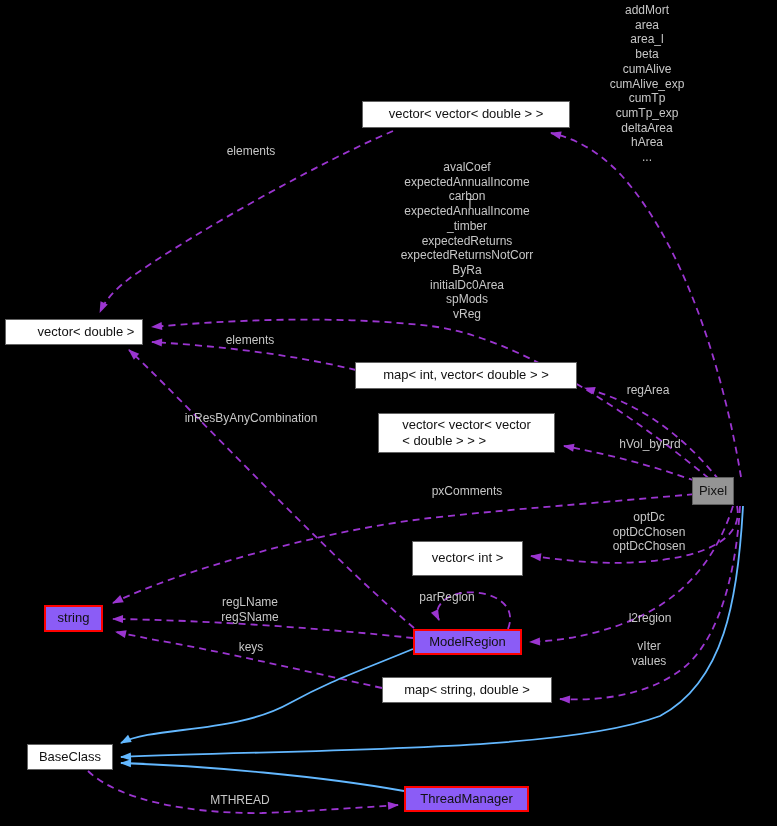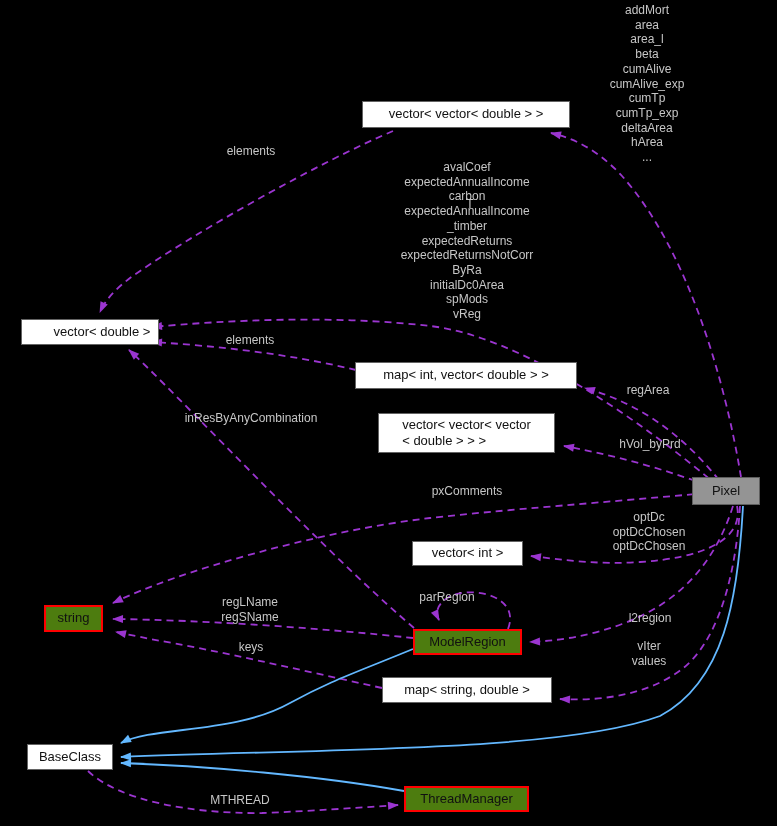--- a/index.html
+++ b/index.html
@@ -3,21 +3,21 @@
 <meta charset="utf-8">
 <style>
   html,body{margin:0;padding:0;background:#000;}
   #canvas{position:relative;width:777px;height:826px;background:#000;overflow:hidden;
           font-family:"Liberation Sans",sans-serif;}
   #edges{position:absolute;left:0;top:0;pointer-events:none;}
   .node{position:absolute;box-sizing:border-box;background:#fff;border:1px solid #636363;
         color:#111;font-size:13px;display:flex;align-items:center;justify-content:center;
         text-align:left;white-space:pre-line;line-height:1.25;}
   .node.highlight{background:#949494;border:1px solid #5e5e5e;}
-  .node.truncated{border:2px solid #ff0000;background:#4d7c0f;}
+  .node.truncated{border:2px solid #ff0000;background:#8b5cf6;}
   .elabel{position:absolute;color:#c6c6c6;font-size:12px;line-height:14.7px;
           text-align:center;transform:translateX(-50%);white-space:nowrap;}
 </style>
 </head>
 <body>
 
 <div id="canvas">
 
   <svg id="edges" width="777" height="826" viewBox="0 0 777 826">
     <defs>
@@ -48,26 +48,26 @@
     </g>
 
     <g stroke="#63b8ff" stroke-width="1.8" fill="none">
       <path d="M 413,649 C 352,674 330,681 290,703 C 235,734 154,726 121,743" marker-end="url(#ab)"></path>
       <path d="M 743,506 C 738,600 724,682 660,716 C 560,753 302,749 121,757" marker-end="url(#ab)"></path>
       <path d="M 404,791 C 320,776 207,766 121,763" marker-end="url(#ab)"></path>
     </g>
   </svg>
 
   <div class="node" style="left:362px;top:101px;width:208px;height:27px;">vector&lt; vector&lt; double &gt; &gt;</div>
-  <div class="node" style="left:21px;top:319px;width:138px;height:26px;padding-left:24px;">vector&lt; double &gt;</div>
+  <div class="node" style="left:5px;top:319px;width:138px;height:26px;padding-left:24px;">vector&lt; double &gt;</div>
   <div class="node" style="left:355px;top:362px;width:222px;height:27px;">map&lt; int, vector&lt; double &gt; &gt;</div>
   <div class="node" style="left:378px;top:413px;width:177px;height:40px;">vector&lt; vector&lt; vector
 &lt; double &gt; &gt; &gt;</div>
-  <div class="node highlight" style="left:692px;top:477px;width:68px;height:28px;">Pixel</div>
-  <div class="node" style="left:412px;top:541px;width:111px;height:25px;">vector&lt; int &gt;</div>
+  <div class="node highlight" style="left:692px;top:477px;width:42px;height:28px;">Pixel</div>
+  <div class="node" style="left:412px;top:541px;width:111px;height:35px;">vector&lt; int &gt;</div>
   <div class="node truncated" style="left:44px;top:605px;width:59px;height:27px;">string</div>
   <div class="node truncated" style="left:413px;top:629px;width:109px;height:26px;">ModelRegion</div>
   <div class="node" style="left:382px;top:677px;width:170px;height:26px;">map&lt; string, double &gt;</div>
   <div class="node" style="left:27px;top:744px;width:86px;height:26px;">BaseClass</div>
   <div class="node truncated" style="left:404px;top:786px;width:125px;height:26px;">ThreadManager</div>
 
   <div class="elabel" style="left:251px;top:144px;">
       <div>elements</div>
     </div>
   <div class="elabel" style="left:647px;top:3px;">

